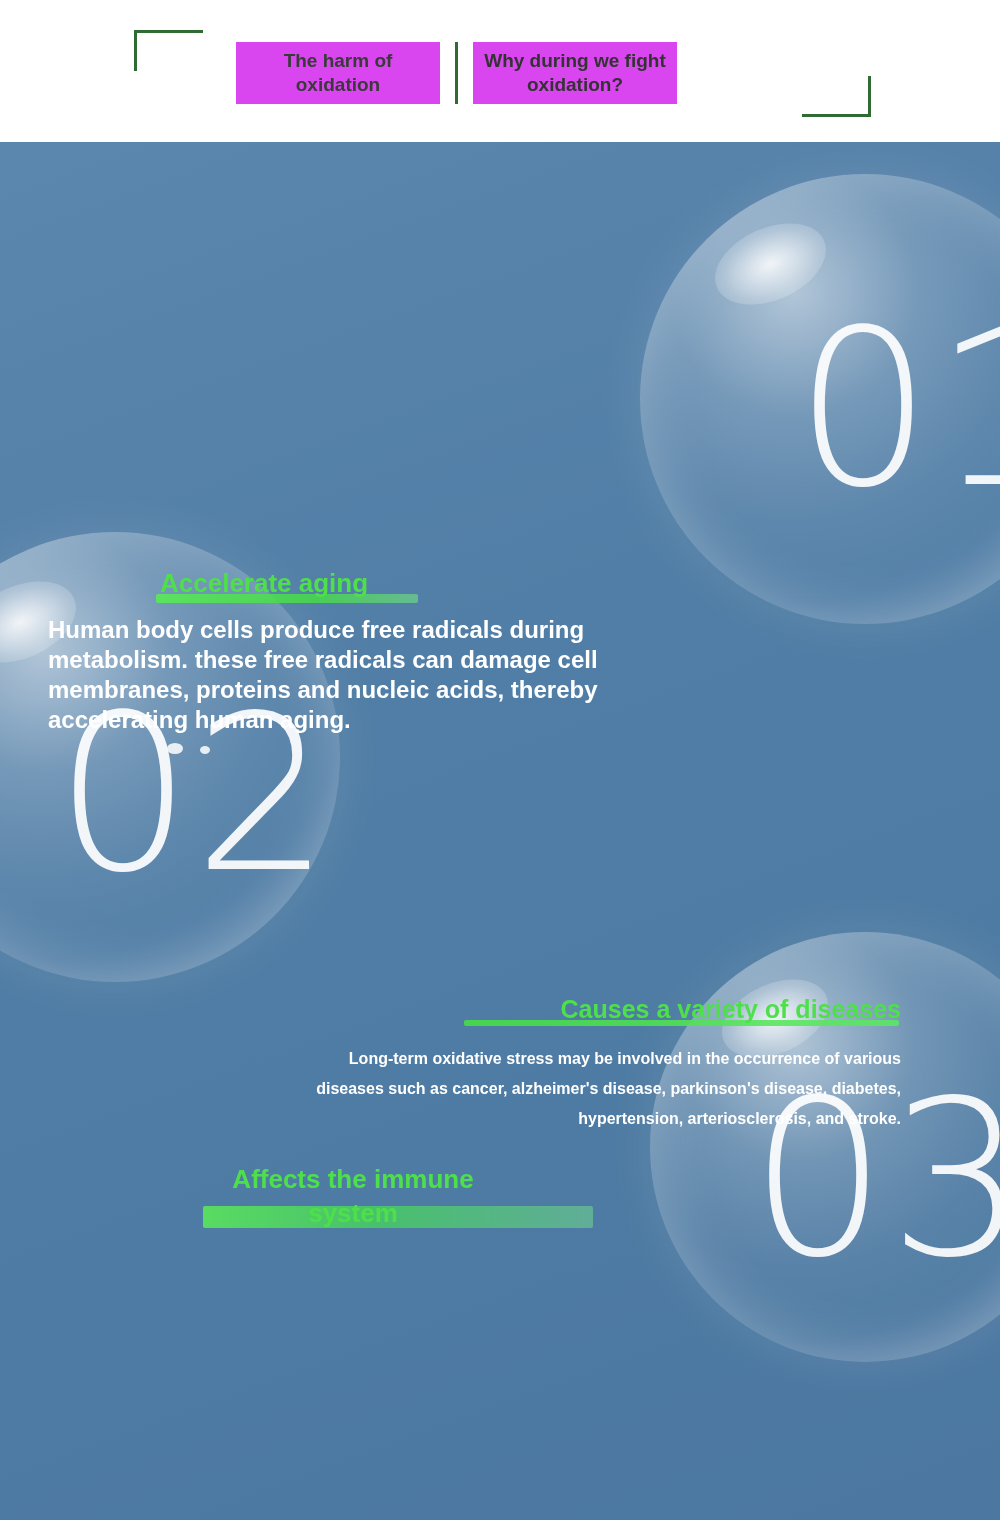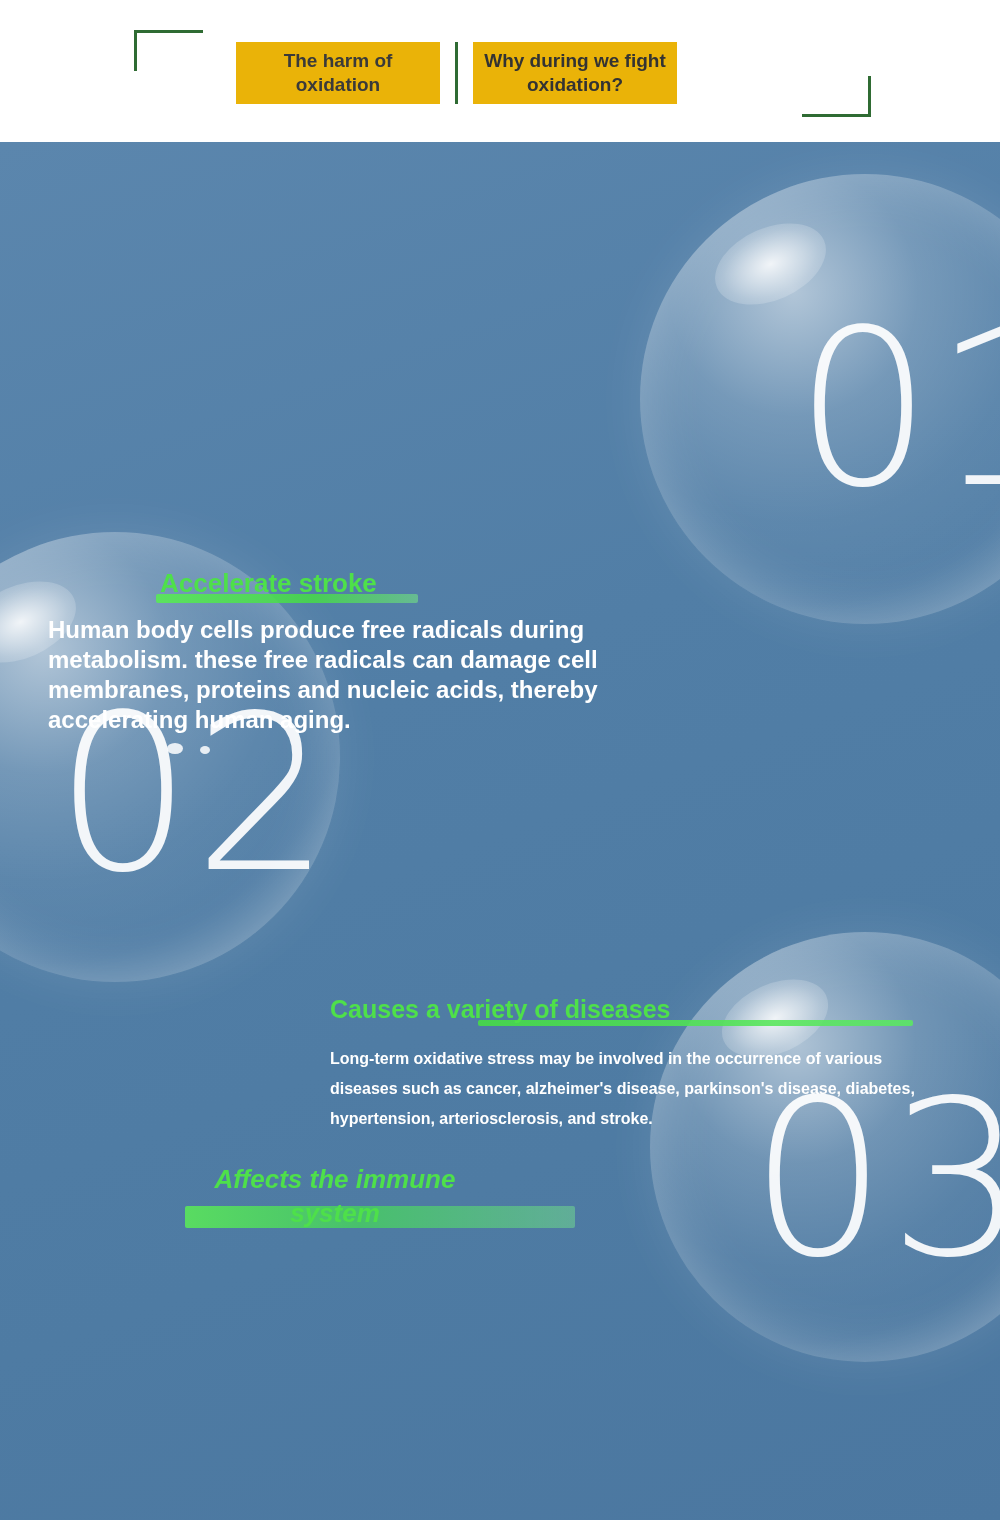--- a/index.html
+++ b/index.html
@@ -57,21 +57,21 @@
   }
   .tab {
     width: 204px;
     text-align: center;
     font-size: 19px;
     font-weight: bold;
     line-height: 24px;
     color: #333333;
     padding: 7px 6px;
     box-sizing: border-box;
-    background: #eab308;
+    background: #d946ef;
   }
   .tab.inactive {
     color: #3a3a3a;
   }
   .tab-divider {
     width: 3px;
     background: #2f6b33;
     margin: 0 15px;
   }
 
@@ -187,27 +187,27 @@
     position: relative;
     z-index: 3;
   }
 
   
   #block1 { left: 48px; top: 424px; width: 680px; }
   #block1 .blk-title { margin-left: 112px; }
   #block1 .underline { margin-left: 108px; width: 262px; }
 
   
-  #block2 { left: 330px; top: 850px; width: 585px; }
+  #block2 { left: 316px; top: 850px; width: 585px; text-align: right; }
   #block2 .blk-title { font-size: 25px; }
   #block2 .underline { width: 435px; margin-left: auto; margin-right: 2px; height: 6px; background: linear-gradient(90deg, rgba(70,220,70,0.9) 0%, rgba(90,235,95,0.85) 100%); }
   #block2 .blk-body { font-size: 16px; line-height: 30px; margin-top: 18px; }
 
   
-  #block3 { left: 30px; top: 1020px; width: 560px; font-style: italic; }
+  #block3 { left: 48px; top: 1020px; width: 560px; }
   #block3 .blk-title { margin-left: 155px; width: 300px; text-align: center; }
   #block3 .underline { margin-left: 155px; width: 390px; height: 22px; background: linear-gradient(90deg, rgba(90,230,90,0.9) 0%, rgba(70,215,90,0.75) 45%, rgba(120,235,140,0.45) 100%); margin-top: -24px; }
   #block3 .blk-body { margin-top: 22px; }
 </style>
 </head>
 <body>
 
 <div id="page">
 
   <div class="header">
@@ -227,21 +227,21 @@
 
     <div class="bubble" id="bubble2"></div>
     <div class="dot" id="dot-a"></div>
     <div class="dot" id="dot-b"></div>
     <div class="bubble-num" id="num2">02</div>
 
     <div class="bubble" id="bubble3"></div>
     <div class="bubble-num" id="num3">03</div>
 
     <div class="block" id="block1">
-      <div class="blk-title">Accelerate stroke</div>
+      <div class="blk-title">Accelerate aging</div>
       <div class="underline"></div>
       <div class="blk-body">Human body cells produce free radicals during metabolism. these free radicals can damage cell membranes, proteins and nucleic acids, thereby accelerating human aging.</div>
     </div>
 
     <div class="block" id="block2">
       <div class="blk-title">Causes a variety of diseases</div>
       <div class="underline"></div>
       <div class="blk-body">Long-term oxidative stress may be involved in the occurrence of various diseases such as cancer, alzheimer's disease, parkinson's disease, diabetes, hypertension, arteriosclerosis, and stroke.</div>
     </div>
 

